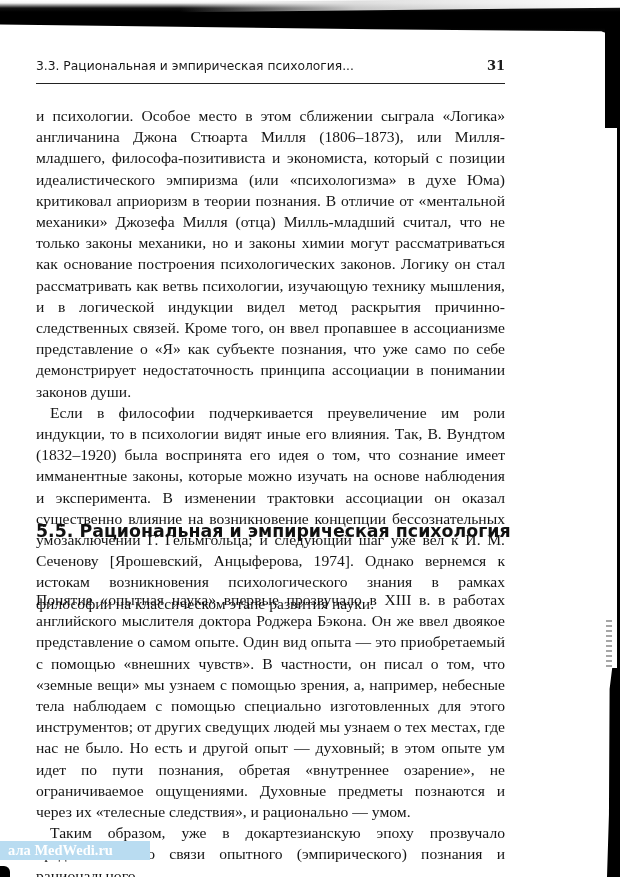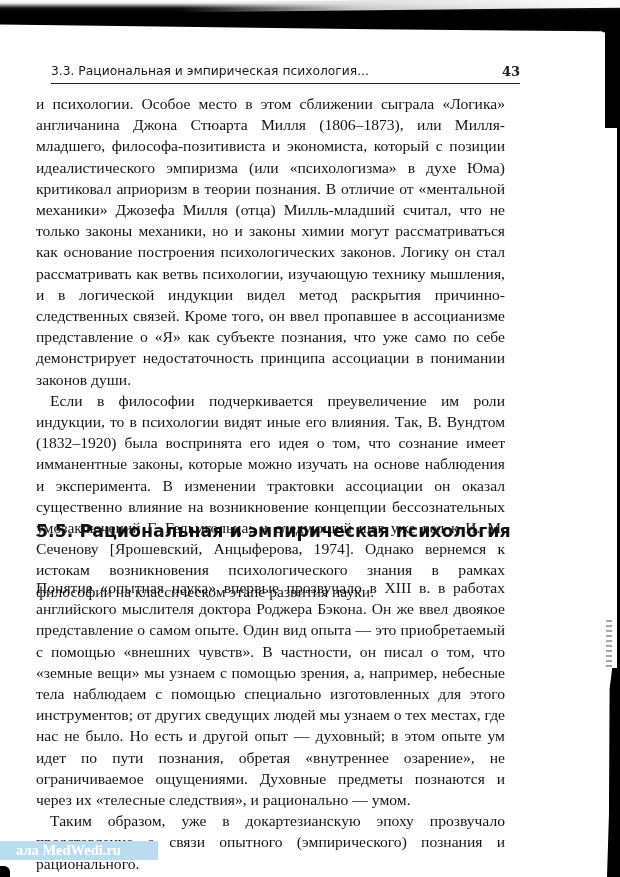--- a/index.html
+++ b/index.html
@@ -38,67 +38,67 @@
     .scan-corner {
       position: absolute; left: 0; top: 866px; width: 10px; height: 11px;
       background: #000; border-top-right-radius: 6px;
     }
 
     
     .running-header {
       position: absolute; left: 36px; top: 64px; width: 469px; height: 20px;
       border-bottom: 1px solid #222;
       font-family: "DejaVu Sans", sans-serif; font-size: 12.3px; color: #1a1a1a;
-      display: flex; justify-content: space-between; align-items: flex-start;
-      padding-bottom: 10px; box-sizing: border-box; margin-left: 15px;
+      display: flex; justify-content: space-between; align-items: flex-end;
+      padding-bottom: 10px; box-sizing: border-box;
     }
     .running-header .page-no {
       font-family: "DejaVu Serif", serif; font-weight: bold; font-size: 13px;
     }
 
     
     .text-block {
       position: absolute; left: 36px; width: 469px;
       font-family: "Liberation Serif", serif; font-size: 15.6px; line-height: 21.2px;
       color: #151515; text-align: justify; hyphens: manual;
     }
     .text-block p { margin: 0; text-indent: 14px; }
-    .text-block p.noindent { text-indent: 0; }
+    .text-block p.noindent { text-indent: 0; margin-top: 12px; }
     .block-1 { top: 93px; }
     .block-2 { top: 577px; font-family: Liberation Serif, serif; }
 
     .section-heading {
       position: absolute; left: 36px; top: 520px; width: 480px;
       font-family: "DejaVu Sans", sans-serif; font-weight: bold; font-size: 17.4px;
       line-height: 23px; color: #111;
     }
 
     
     .watermark {
       position: absolute; left: 0; top: 841px; width: 142px; height: 19px;
       background: #b9dcf1;
       font-family: "Liberation Serif", serif; font-weight: bold; font-size: 14.5px;
       color: #ffffff; line-height: 19px; white-space: nowrap; overflow: hidden;
-      padding-left: 16px;
+      padding-left: 8px;
     }
   </style>
 </head>
 <body>
 
 <div class="scan-top"></div>
 <div class="scan-top-streak"></div>
 <div class="scan-right-upper"></div>
 <div class="scan-right-thin"></div>
 <div class="scan-speck"></div>
 <div class="scan-right-lower"></div>
 <div class="scan-corner"></div>
 
 <div class="running-header">
   <span>3.3. Рациональная и эмпирическая психология...</span>
-  <span class="page-no">43</span>
+  <span class="page-no">31</span>
 </div>
 
 <div class="text-block block-1">
   <p class="noindent">и психологии. Особое место в этом сближении сыграла «Логика» англичанина Джона Стюарта Милля (1806–1873), или Милля-младшего, философа-позитивиста и экономиста, который с позиции идеалистического эмпиризма (или «психологизма» в духе Юма) критиковал априоризм в теории познания. В отличие от «ментальной механики» Джозефа Милля (отца) Милль-младший считал, что не только законы механики, но и законы химии могут рассматриваться как основание построения психологических законов. Логику он стал рассматривать как ветвь психологии, изучающую технику мышления, и в логической индукции видел метод раскрытия причинно-следственных связей. Кроме того, он ввел пропавшее в ассоцианизме представление о «Я» как субъекте познания, что уже само по себе демонстрирует недостаточность принципа ассоциации в понимании законов души.</p>
   <p>Если в философии подчеркивается преувеличение им роли индукции, то в психологии видят иные его влияния. Так, В. Вундтом (1832–1920) была воспринята его идея о том, что сознание имеет имманентные законы, которые можно изучать на основе наблюдения и эксперимента. В изменении трактовки ассоциации он оказал существенно влияние на возникновение концепции бессознательных умозаключений Г. Гельмгольца; и следующий шаг уже вел к И. М. Сеченову [Ярошевский, Анцыферова, 1974]. Однако вернемся к истокам возникновения психологического знания в рамках философии на классическом этапе развития науки.</p>
 </div>
 
 <div class="section-heading">
   <div>5.5. Рациональная и эмпирическая психология</div>
 </div>

